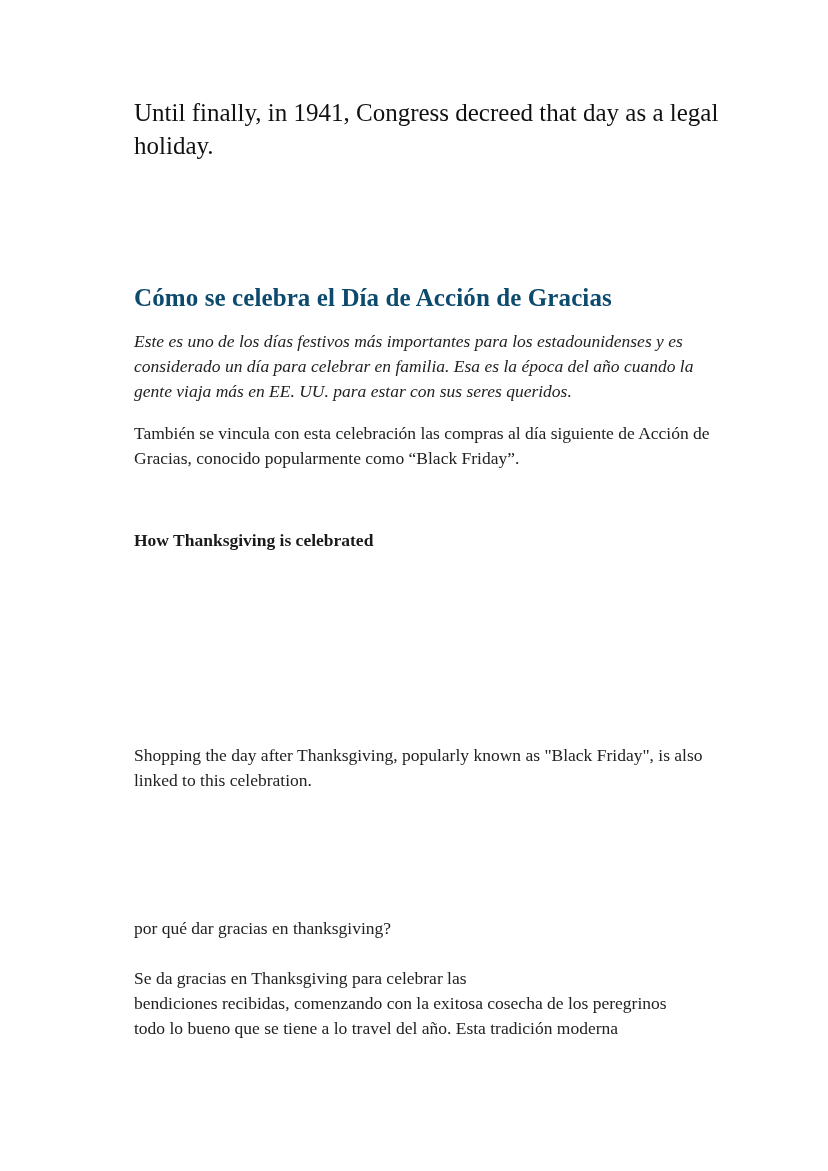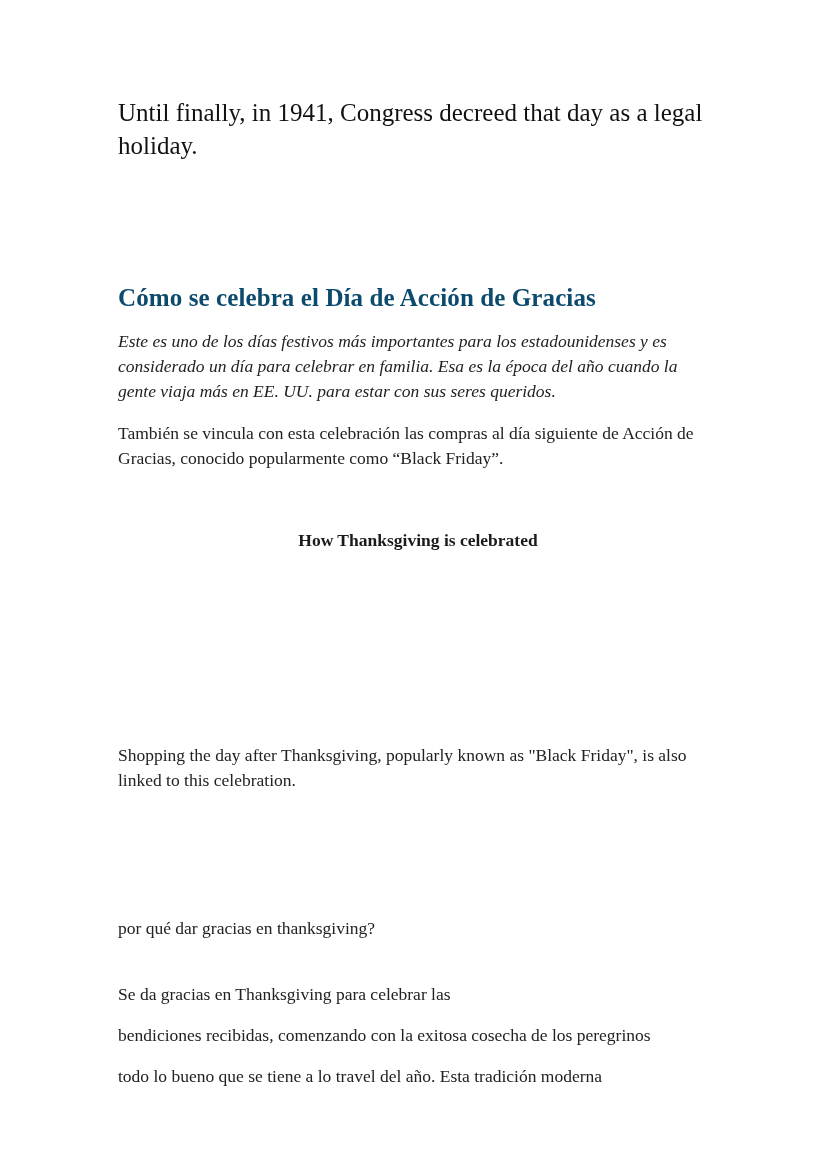--- a/index.html
+++ b/index.html
@@ -17,21 +17,21 @@
     }
     .page {
       position: absolute;
       left: 0; top: 0;
       width: 828px;
       height: 1171px;
       background: #ffffff;
     }
     .blk {
       position: absolute;
-      left: 118px;
+      left: 134px;
       width: 600px;
       margin: 0;
     }
     .intro {
       top: 96px;
       font-size: 25px;
       line-height: 33px;
       color: #111;
       width: 590px;
     }
@@ -51,27 +51,26 @@
       width: 600px;
     }
     .p1 { top: 329px; font-style: italic; }
     .p2 { top: 421px; }
     .h3 {
       top: 528px;
       font-size: 17.5px;
       line-height: 24px;
       font-weight: bold;
       color: #1a1a1a;
-      text-align: center;
     }
     .p3 { top: 609px; width: 605px; }
     .p4 { top: 743px; width: 605px; }
     .q  { top: 916px; }
     .p5 { top: 966px; width: 610px; }
-    .p5 .l { display: block; white-space: nowrap; margin-top: 16px; }
+    .p5 .l { display: block; white-space: nowrap; }
   </style>
 </head>
 <body>
 
 <div class="page">
   <p class="blk intro">Until finally, in 1941, Congress decreed that day as a legal holiday.</p>
 
   <h2 class="blk h2">Cómo se celebra el Día de Acción de Gracias</h2>
 
   <p class="blk p p1">Este es uno de los días festivos más importantes para los estadounidenses y es considerado un día para celebrar en familia. Esa es la época del año cuando la gente viaja más en EE. UU. para estar con sus seres queridos.</p>

